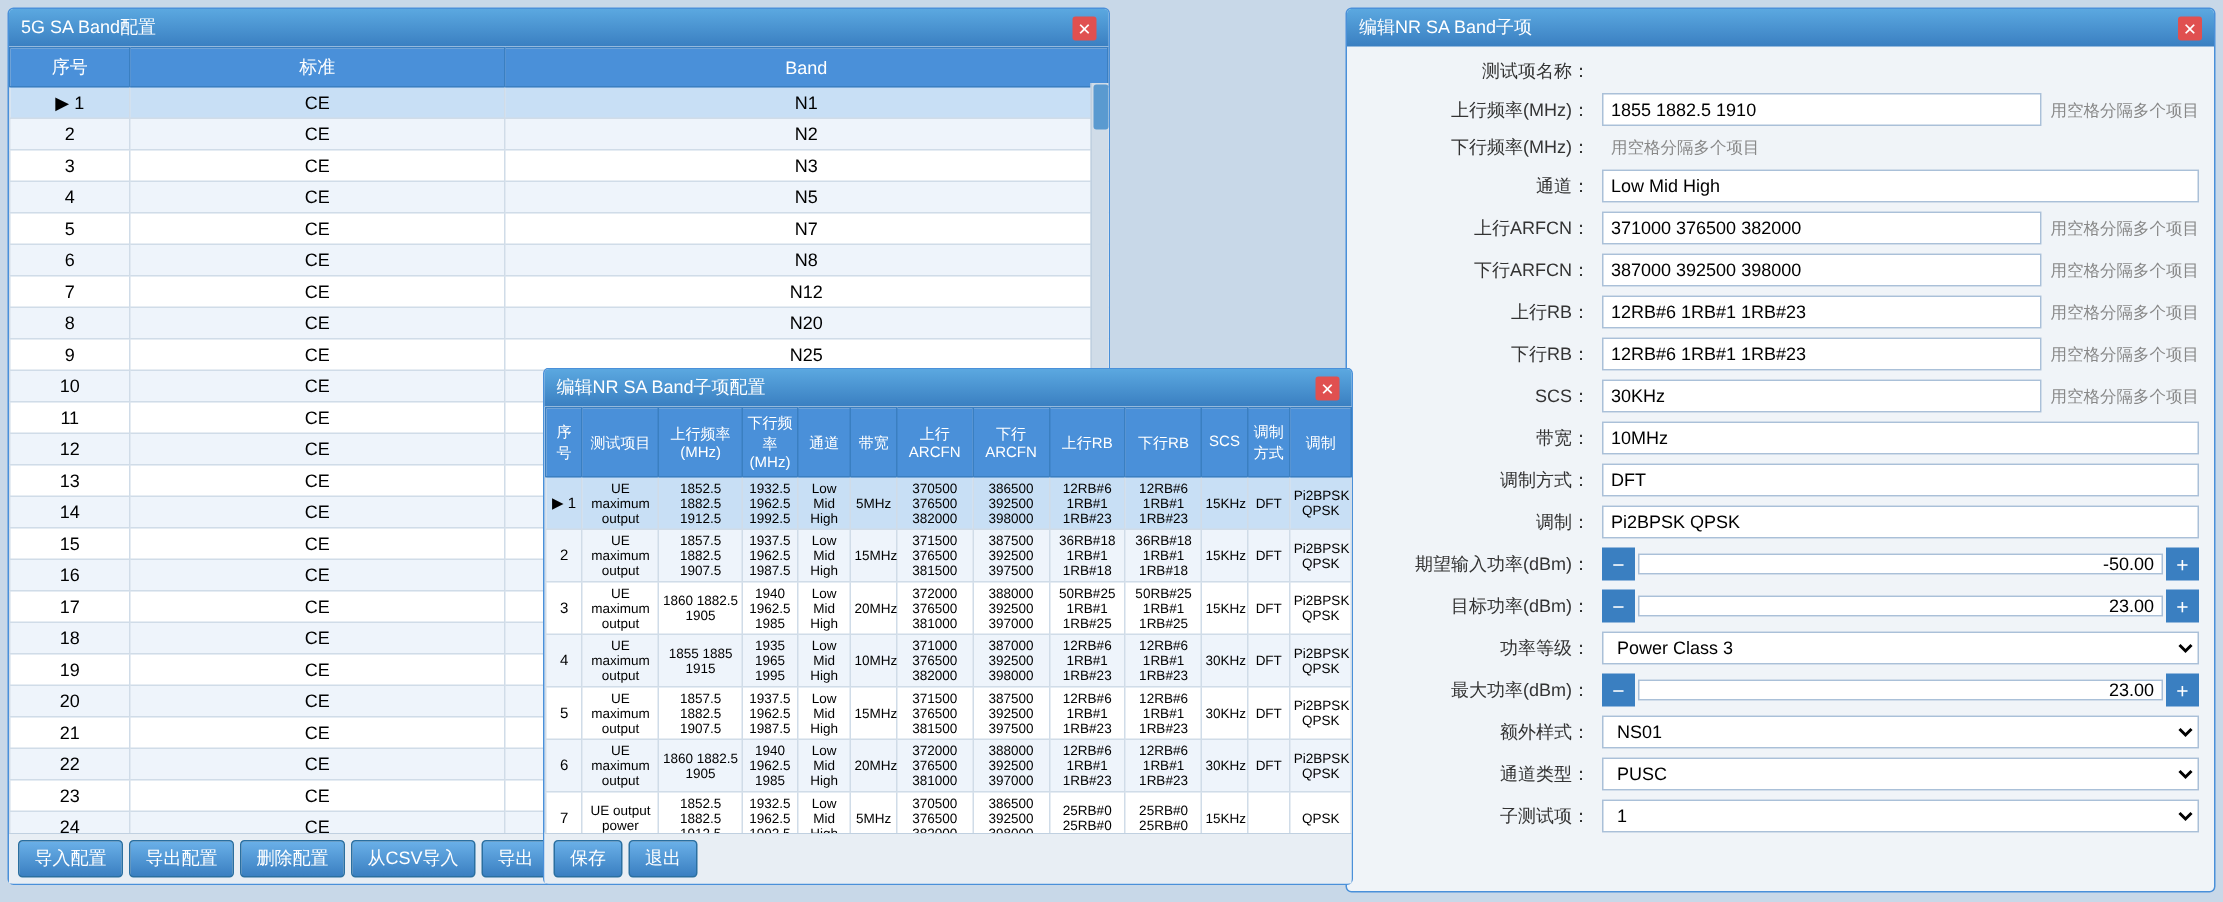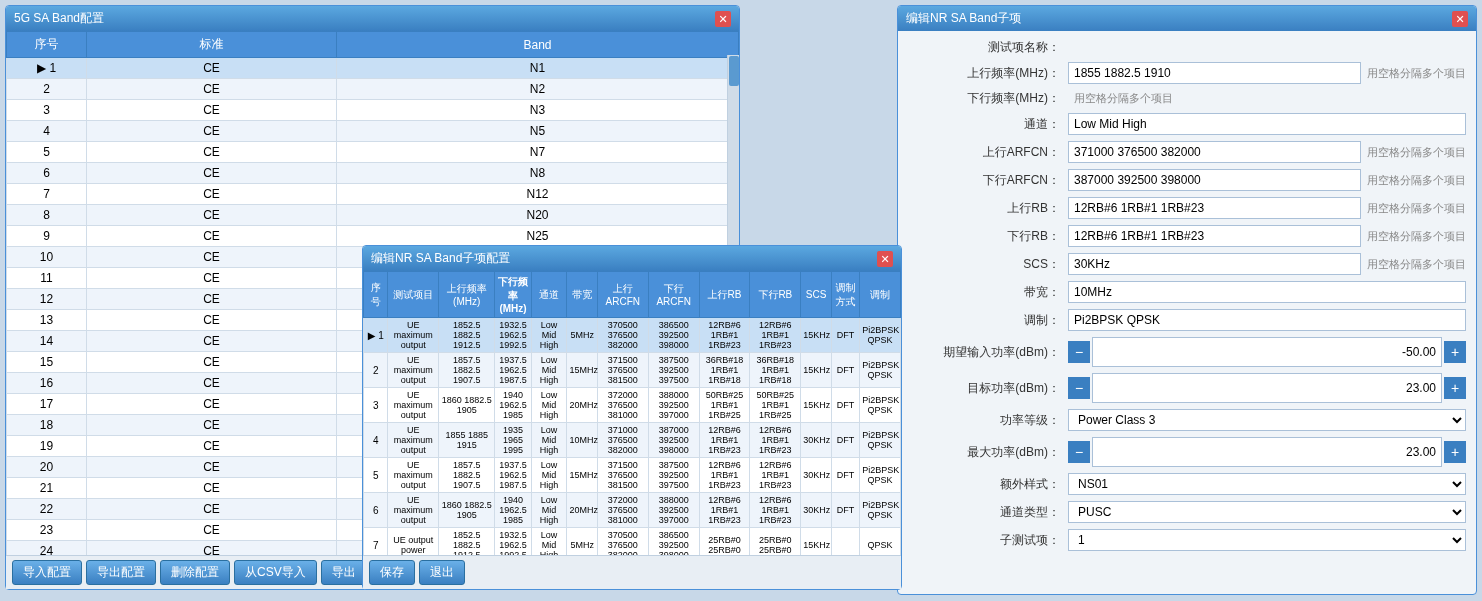--- a/index.html
+++ b/index.html
@@ -175,21 +175,21 @@
       align-items: center;
       flex: 1;
       gap: 2px;
     }
     .num-input {
       flex: 1;
       border: 1px solid #aac0d8;
       padding: 2px 5px;
       font-size: 12px;
       background: white;
-      height: 30px;
+      height: 14px;
       text-align: right;
     }
     .num-btn {
       background: #3a7fc1;
       color: white;
       border: none;
       width: 22px; height: 22px;
       cursor: pointer;
       font-size: 14px;
       display: flex; align-items: center; justify-content: center;
@@ -386,21 +386,21 @@
     <span>编辑NR SA Band子项配置</span>
     <button class="window-close">✕</button>
   </div>
   <div class="table-container">
     <table style="width:100%; table-layout:fixed;">
       <thead>
         <tr>
           <th style="width:24px;">序号</th>
           <th style="width:50px;">测试项目</th>
           <th style="width:55px;">上行频率(MHz)</th>
-          <th style="width:36px;font-weight:bold;">下行频率(MHz)</th>
+          <th style="width:36px;">下行频率(MHz)</th>
           <th style="width:35px;">通道</th>
           <th style="width:30px;">带宽</th>
           <th style="width:50px;">上行ARCFN</th>
           <th style="width:50px;">下行ARCFN</th>
           <th style="width:50px;">上行RB</th>
           <th style="width:50px;">下行RB</th>
           <th style="width:30px;">SCS</th>
           <th style="width:28px;">调制方式</th>
           <th style="width:40px;">调制</th>
 
@@ -590,20 +590,24 @@
     <div class="form-row">
       <span class="form-label">SCS：</span>
       <input class="form-input" type="text" value="30KHz" style="">
       <span class="form-hint">用空格分隔多个项目</span>
     </div>
     <div class="form-row">
       <span class="form-label">带宽：</span>
       <input class="form-input" type="text" value="10MHz" style="">
     </div>
     <div class="form-row">
+      <span class="form-label">调制方式：</span>
+      <input class="form-input" type="text" value="DFT" style="">
+    </div>
+    <div class="form-row">
       <span class="form-label">调制：</span>
       <input class="form-input" type="text" value="Pi2BPSK QPSK" style="">
     </div>
     <div class="form-row">
       <span class="form-label">期望输入功率(dBm)：</span>
       <div class="form-input-with-btns">
         <button class="num-btn">−</button>
         <input class="num-input" type="text" value="-50.00" style="">
         <button class="num-btn">+</button>
       </div>

